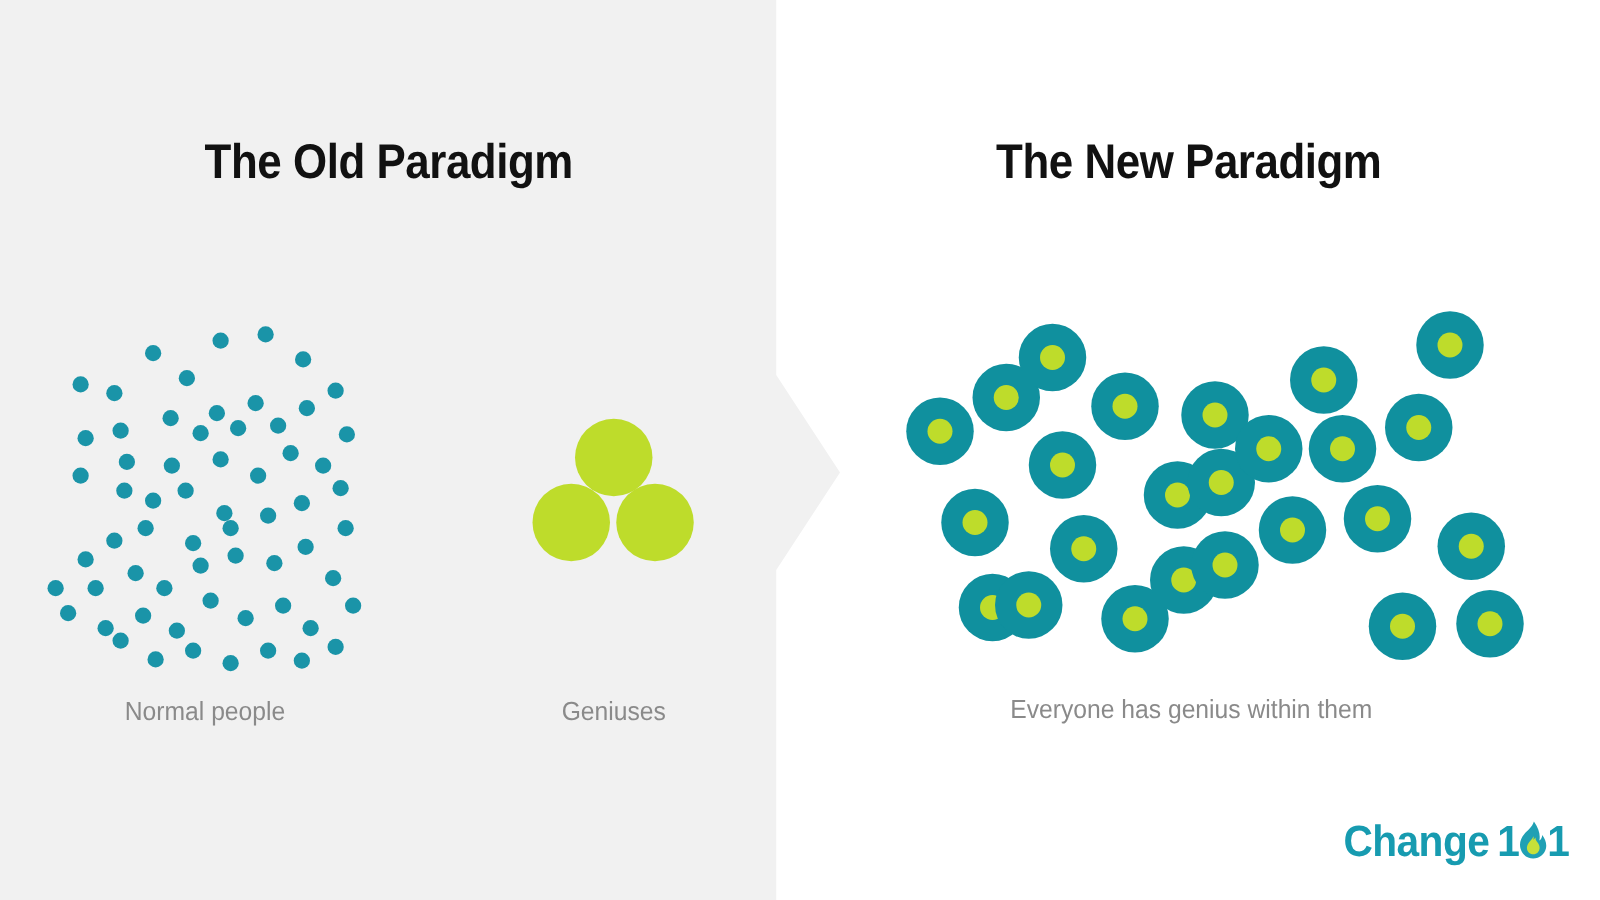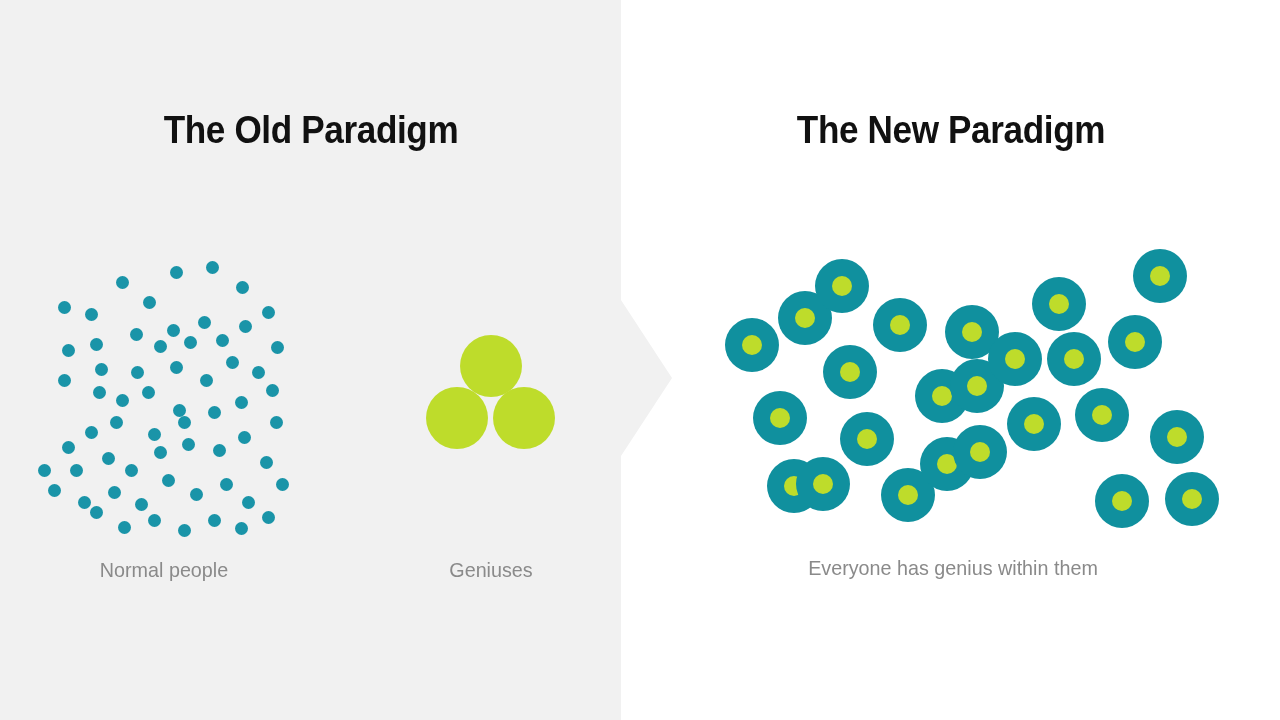--- a/index.html
+++ b/index.html
@@ -277,14 +277,28 @@
         <div class="circle-core" style="left: 17px; top: 17px; width: 20px; height: 20px; background: rgb(190, 220, 43);"></div>
       </div>
     </div>
 
   <div class="caption" id="caption-normal">Normal people</div>
 
   <div class="caption" id="caption-genius">Geniuses</div>
 
   <div class="caption" id="caption-everyone">Everyone has genius within them</div>
 
+  <div id="brand-logo">
+    <span id="brand-wordmark"><span>Change</span><span style="display:inline-block;width:7px"></span><span>1</span><span id="brand-flame-icon">
+        <svg width="26" height="32" viewBox="0 0 26 32" xmlns="http://www.w3.org/2000/svg">
+          <path d="M13.8 1.2 C12.2 6.0 8.4 8.1 5.6 11.2 C2.2 14.9 1.0 19.0 2.4 23.2
+                   C3.9 27.8 8.3 30.8 13.2 30.8 C18.6 30.8 23.2 27.4 24.2 22.4
+                   C25.0 18.3 23.3 14.9 21.0 11.9 C20.7 14.3 19.8 15.6 18.5 16.3
+                   C19.4 12.0 18.3 7.1 13.8 1.2 Z" fill="#1FA0B4"></path>
+          <path d="M13.4 13.0 C12.4 15.6 10.0 17.0 8.7 19.2 C7.2 21.7 7.6 24.6 9.8 26.3
+                   C11.9 27.9 15.2 27.8 17.1 26.0 C19.1 24.1 19.2 21.2 17.7 19.0
+                   C16.6 17.4 15.0 16.5 15.2 14.0 C14.6 14.9 14.0 15.4 13.3 15.7
+                   C13.7 14.8 13.7 13.9 13.4 13.0 Z" fill="#C6E03A"></path>
+        </svg>
+      </span><span>1</span></span>
+  </div>
 
 </div>
 
 </body></html>

